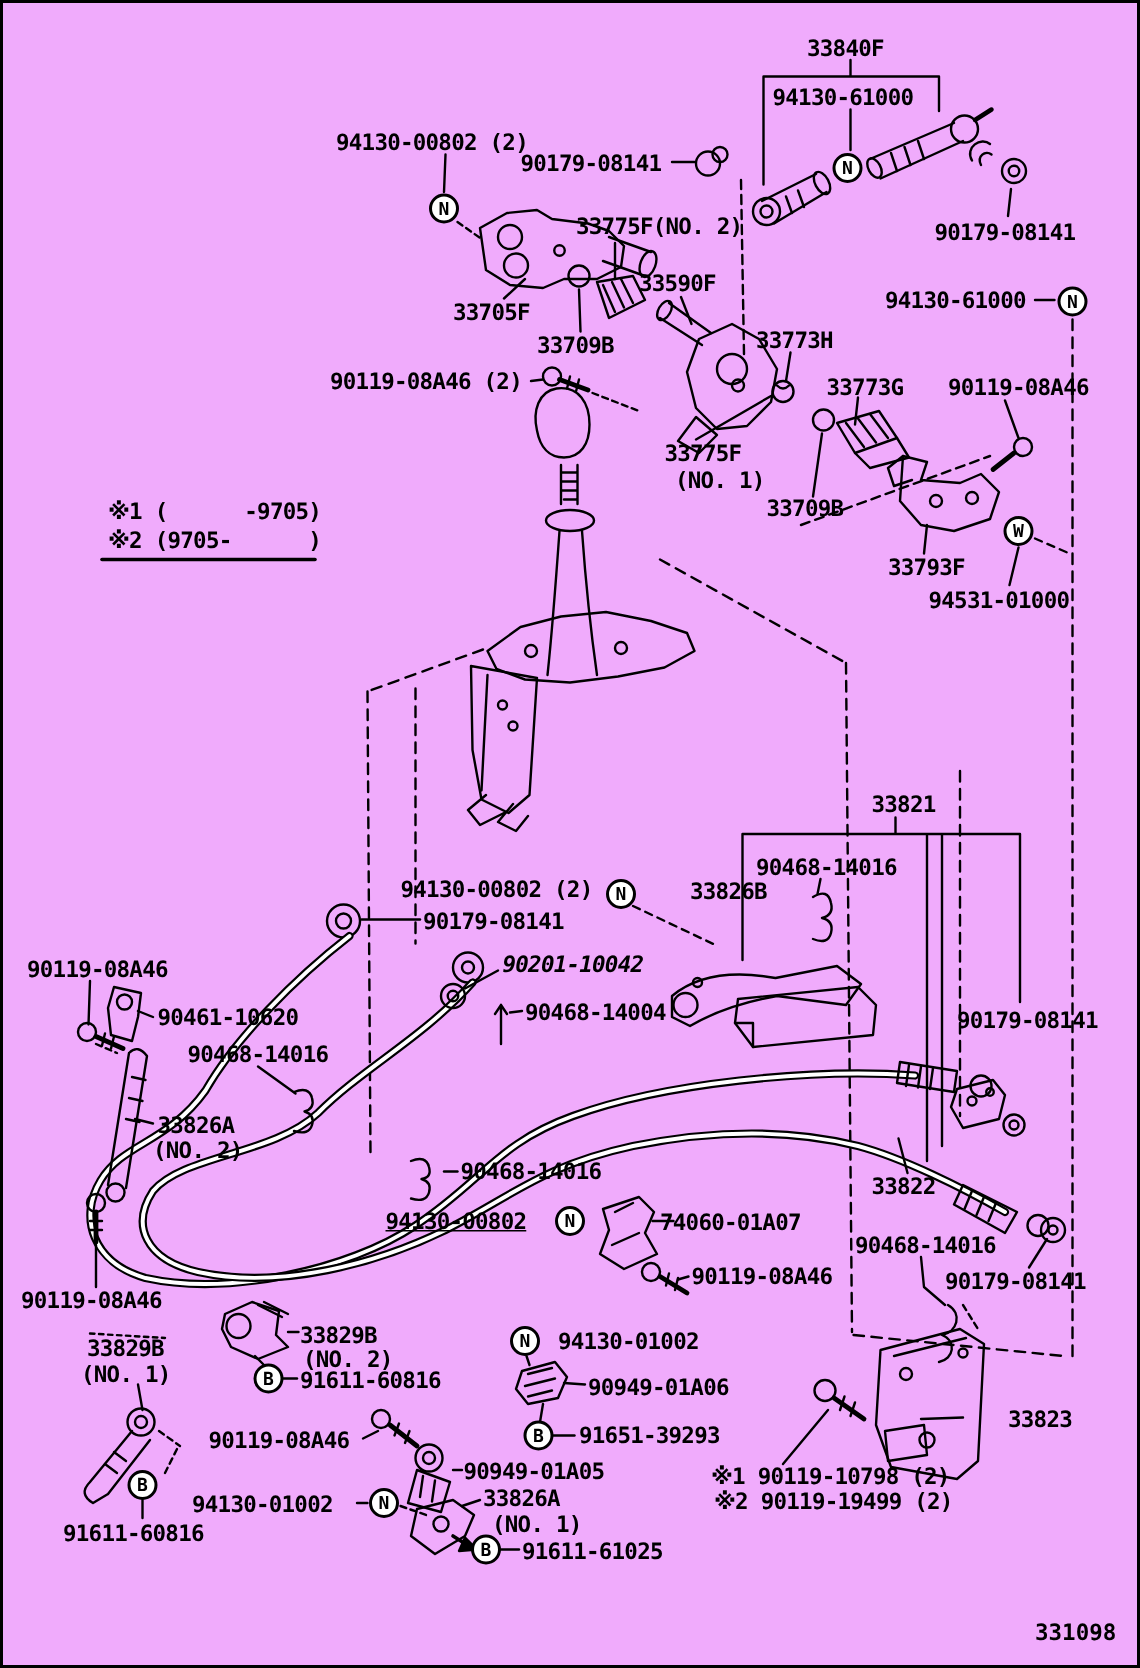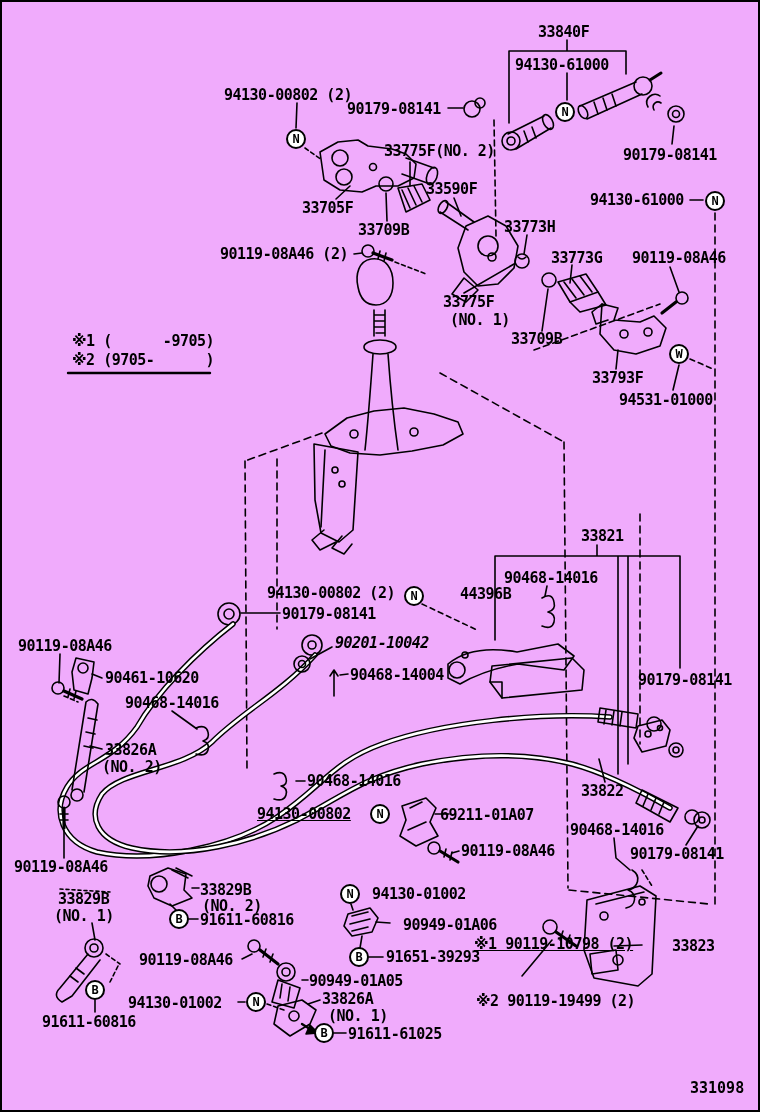--- a/index.html
+++ b/index.html
@@ -327,55 +327,55 @@
       <span class="label" style="left: 441px; top: 292px;">33775F</span>
       <span class="label" style="left: 448px; top: 310px;">(NO. 1)</span>
       <span class="label" style="left: 509px; top: 329px;">33709B</span>
       <span class="label" style="left: 590px; top: 368px;">33793F</span>
       <span class="label" style="left: 617px; top: 390px;">94531-01000</span>
       <span class="label note" style="left: 70px; top: 331px;">※1 (      -9705)</span>
       <span class="label note" style="left: 70px; top: 350px;">※2 (9705-      )</span>
       <span class="label" style="left: 567px; top: 526px; margin-left: 12px;">33821</span>
       <span class="label" style="left: 502px; top: 568px;">90468-14016</span>
       <span class="label" style="left: 265px; top: 583px;">94130-00802 (2)</span>
-      <span class="label" style="left: 458px; top: 584px;">44396B</span>
+      <span class="label" style="left: 458px; top: 584px;">33826B</span>
       <span class="label" style="left: 280px; top: 604px;">90179-08141</span>
       <span class="label" style="left: 16px; top: 636px;">90119-08A46</span>
       <span class="label" style="left: 333px; top: 633px; font-style: italic;">90201-10042</span>
       <span class="label" style="left: 103px; top: 668px;">90461-10620</span>
       <span class="label" style="left: 348px; top: 665px;">90468-14004</span>
       <span class="label" style="left: 636px; top: 670px;">90179-08141</span>
       <span class="label" style="left: 123px; top: 693px;">90468-14016</span>
       <span class="label" style="left: 103px; top: 740px;">33826A</span>
       <span class="label" style="left: 100px; top: 757px;">(NO. 2)</span>
       <span class="label" style="left: 305px; top: 771px;">90468-14016</span>
       <span class="label" style="left: 255px; top: 804px; text-decoration: underline;">94130-00802</span>
-      <span class="label" style="left: 438px; top: 805px;">69211-01A07</span>
+      <span class="label" style="left: 438px; top: 805px;">74060-01A07</span>
       <span class="label" style="left: 579px; top: 781px;">33822</span>
       <span class="label" style="left: 568px; top: 820px;">90468-14016</span>
       <span class="label" style="left: 459px; top: 841px;">90119-08A46</span>
       <span class="label" style="left: 628px; top: 844px;">90179-08141</span>
       <span class="label" style="left: 12px; top: 857px;">90119-08A46</span>
       <span class="label" style="left: 56px; top: 889px;">33829B</span>
       <span class="label" style="left: 52px; top: 906px;">(NO. 1)</span>
       <span class="label" style="left: 198px; top: 880px;">33829B</span>
       <span class="label" style="left: 200px; top: 896px;">(NO. 2)</span>
       <span class="label" style="left: 198px; top: 910px;">91611-60816</span>
       <span class="label" style="left: 370px; top: 884px;">94130-01002</span>
-      <span class="label" style="left: 390px; top: 915px; margin-left: 11px;">90949-01A06</span>
+      <span class="label" style="left: 390px; top: 915px;">90949-01A06</span>
       <span class="label" style="left: 384px; top: 947px;">91651-39293</span>
       <span class="label" style="left: 137px; top: 950px;">90119-08A46</span>
       <span class="label" style="left: 307px; top: 971px; text-align: right;">90949-01A05</span>
       <span class="label" style="left: 320px; top: 989px;">33826A</span>
       <span class="label" style="left: 326px; top: 1006px;">(NO. 1)</span>
       <span class="label" style="left: 126px; top: 993px;">94130-01002</span>
       <span class="label" style="left: 40px; top: 1012px;">91611-60816</span>
       <span class="label" style="left: 346px; top: 1024px;">91611-61025</span>
       <span class="label" style="left: 670px; top: 936px;">33823</span>
-      <span class="label footnote" style="left: 472px; top: 934px; text-decoration: underline;">※1 90119-10798 (2)</span>
+      <span class="label footnote" style="left: 472px; top: 974px;">※1 90119-10798 (2)</span>
       <span class="label footnote" style="left: 474px; top: 991px;">※2 90119-19499 (2)</span>
       <span class="label drawing-number" style="left: 664px; top: 1078px; margin-left: 24px;">331098</span>
       <span class="marker" style="left: 294px; top: 137px;">N</span>
       <span class="marker" style="left: 563px; top: 110px;">N</span>
       <span class="marker" style="left: 713px; top: 199px;">N</span>
       <span class="marker" style="left: 677px; top: 352px;">W</span>
       <span class="marker" style="left: 412px; top: 594px;">N</span>
       <span class="marker" style="left: 378px; top: 812px;">N</span>
       <span class="marker" style="left: 348px; top: 892px;">N</span>
       <span class="marker" style="left: 177px; top: 917px;">B</span>

